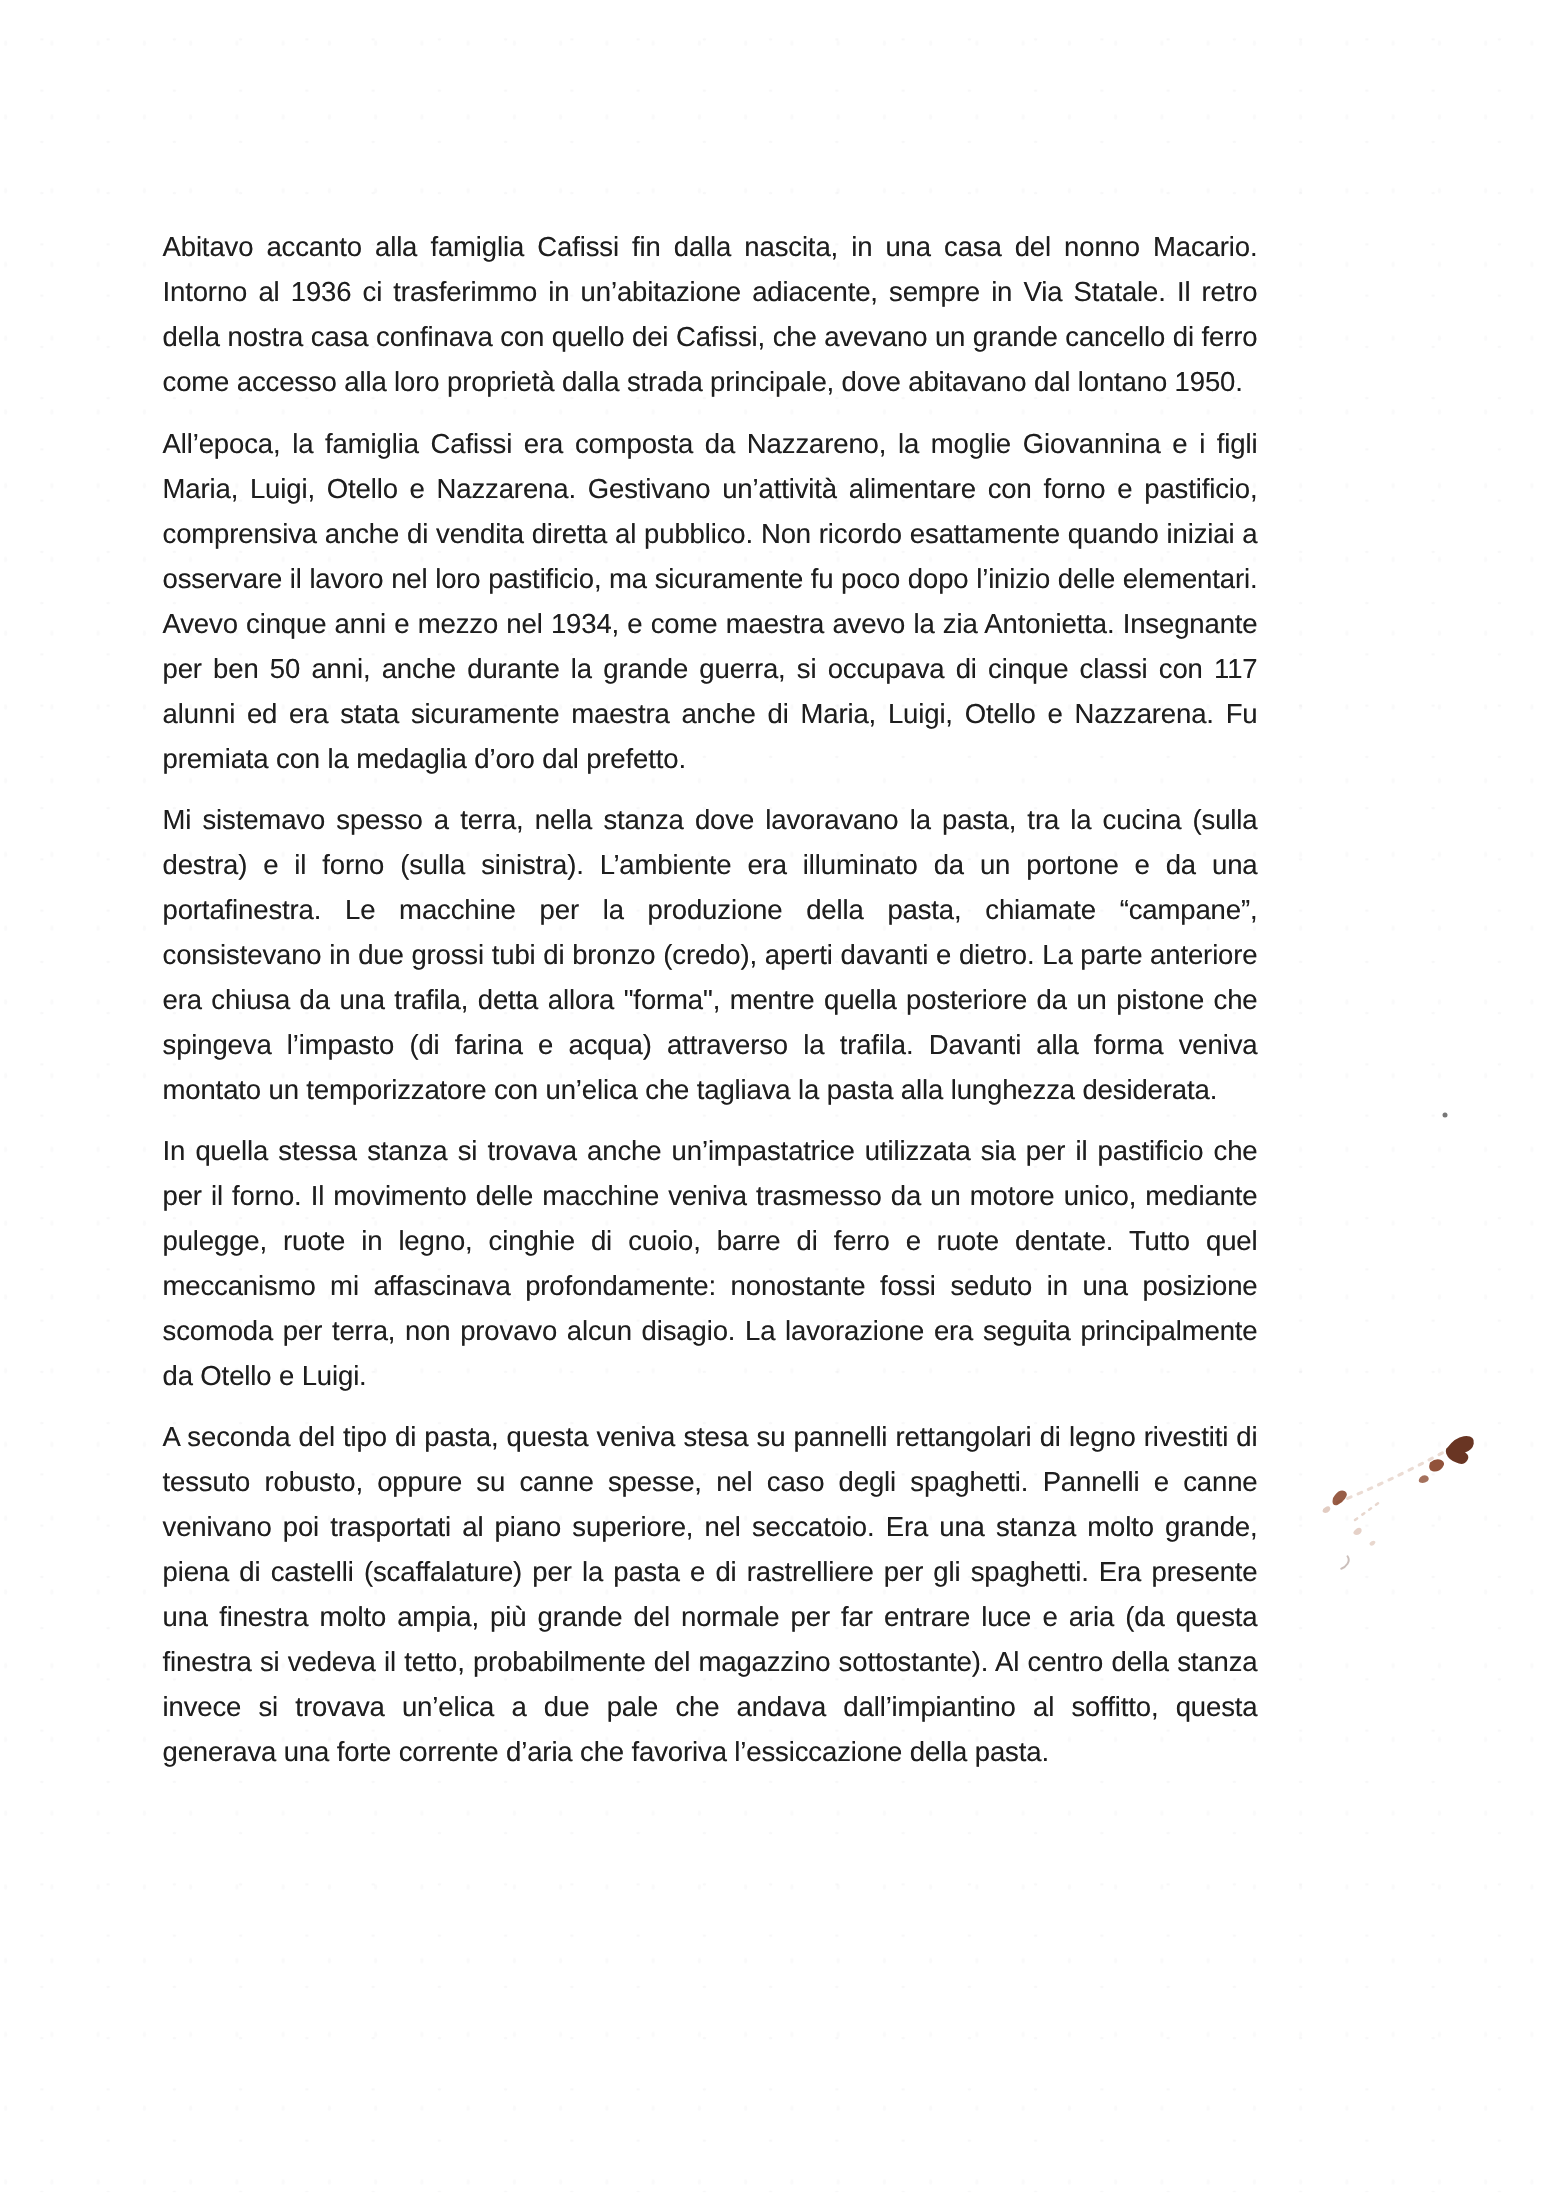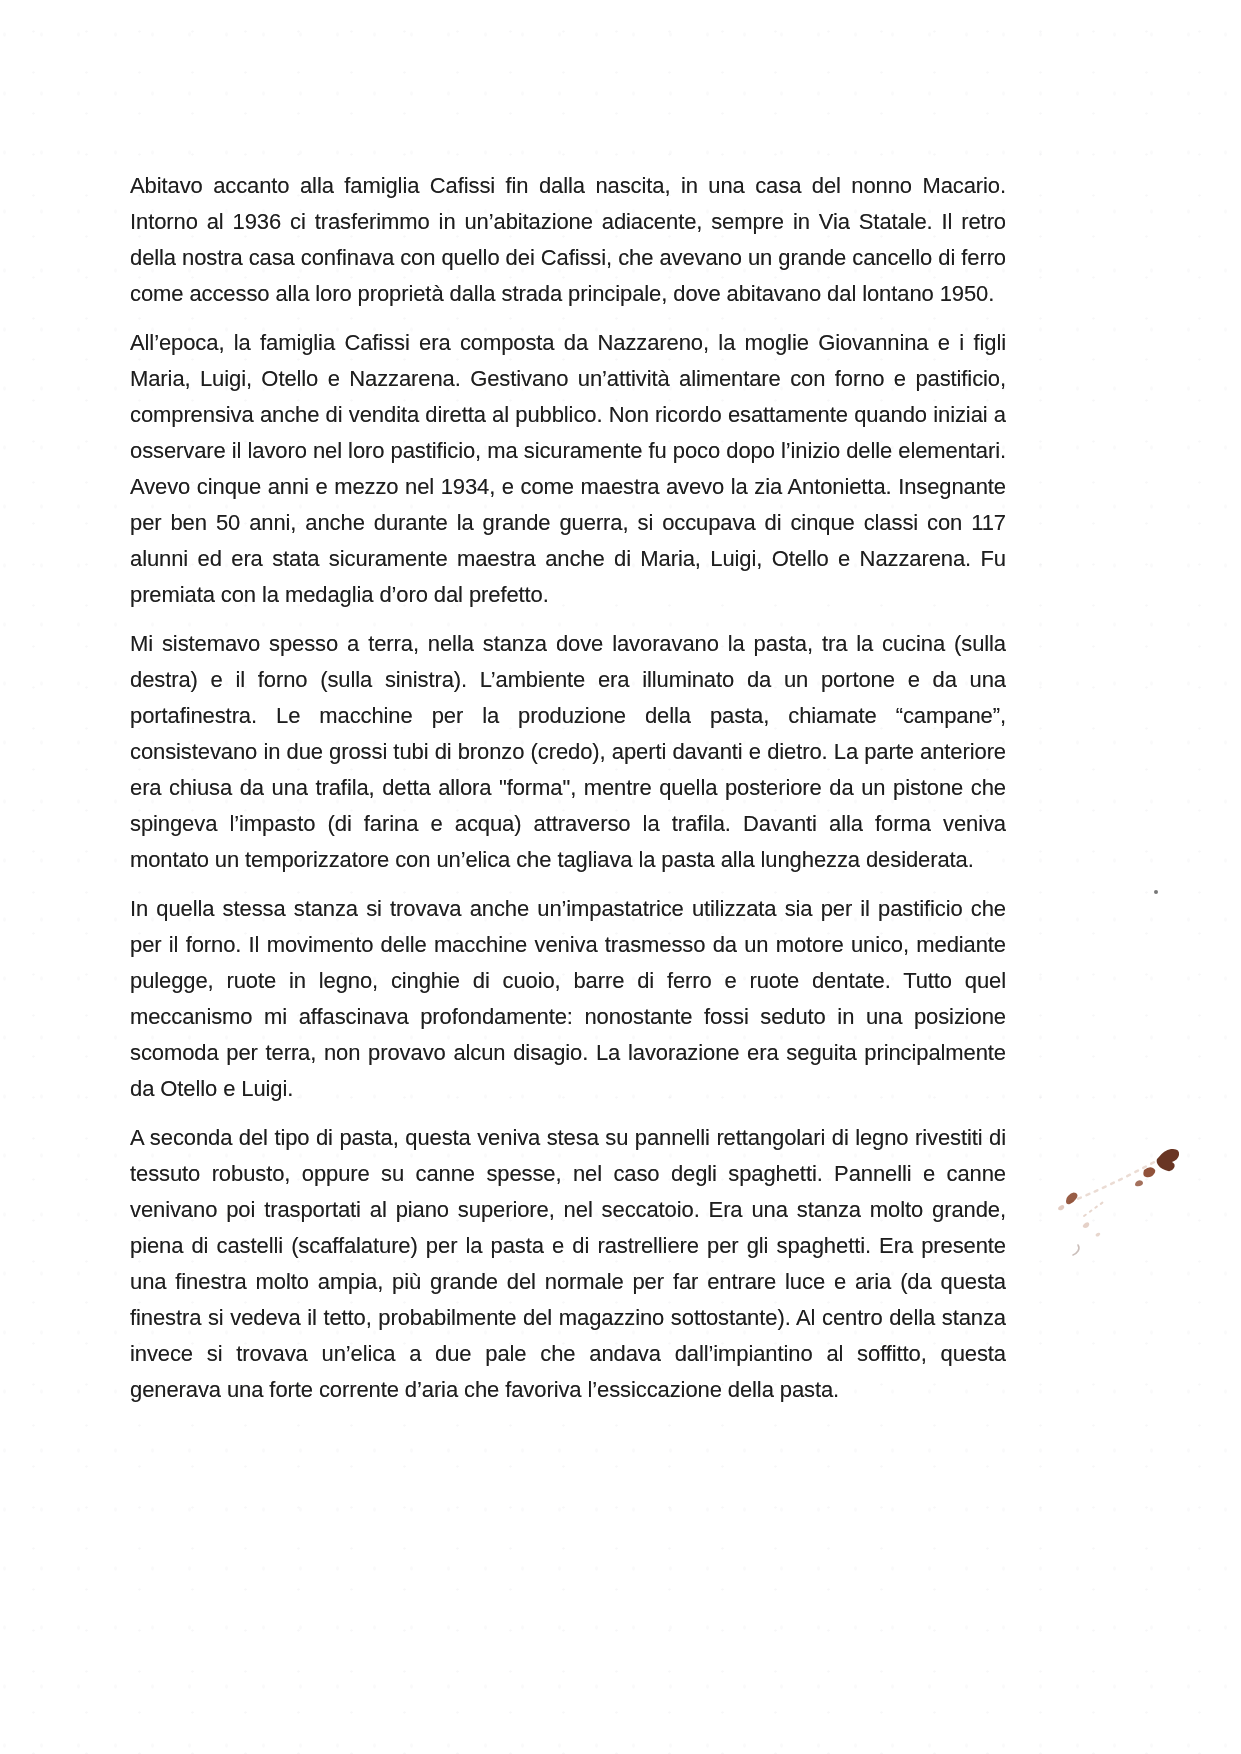--- a/index.html
+++ b/index.html
@@ -28,21 +28,21 @@
     left:130px;
     top:168px;
     width:876px;
     color:#1e1e1e;
     font-size:22px;
     line-height:36px;
     letter-spacing:-0.1px;
     text-align:justify;
     text-shadow:0 0 0.5px rgba(25,25,25,0.45);
   }
-  .textblock p{margin:0 0 13px 0;}
+  .textblock p{margin:12px 0 13px 0;}
   .artifact{position:absolute;pointer-events:none;}
   #stain{left:1040px;top:1130px;}
   #ink-dot{left:1152px;top:888px;}
   #small-curl{left:1070px;top:1242px;}
 </style>
 </head>
 <body>
 
 <div class="page">
 

